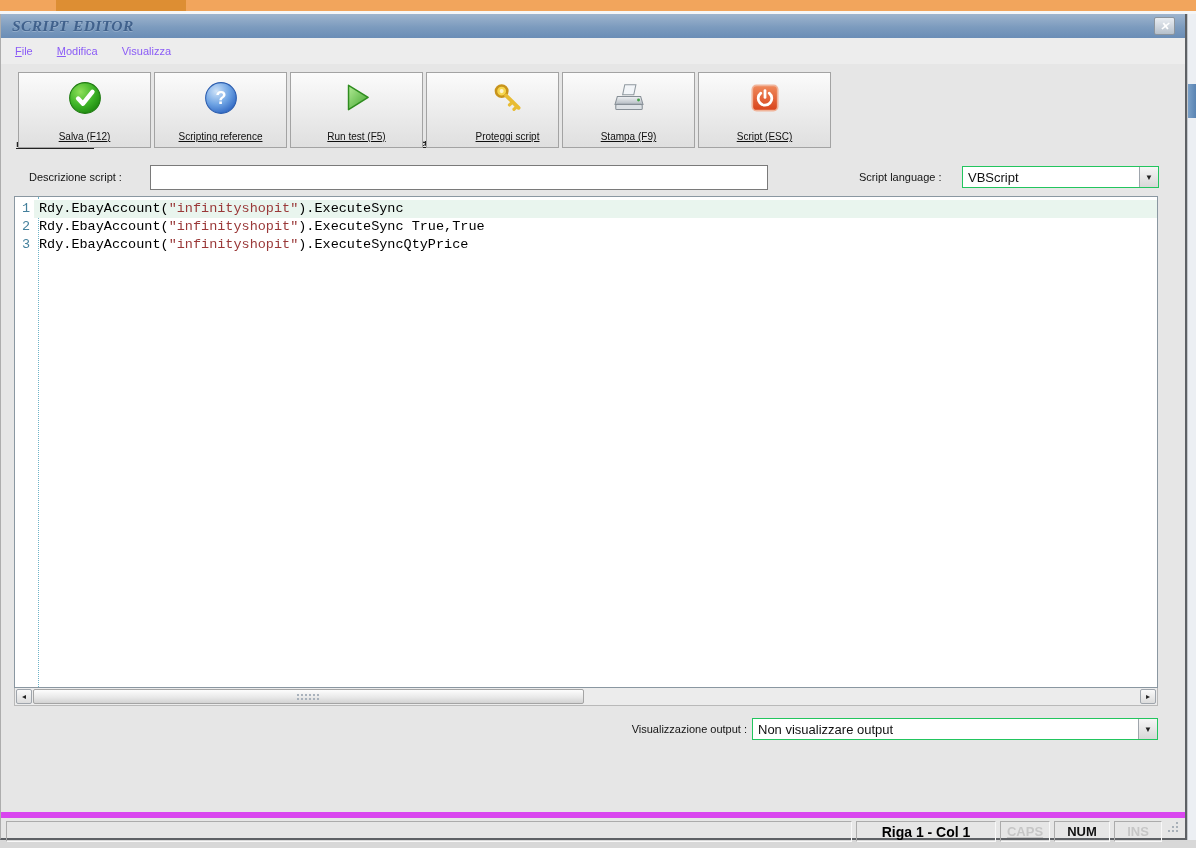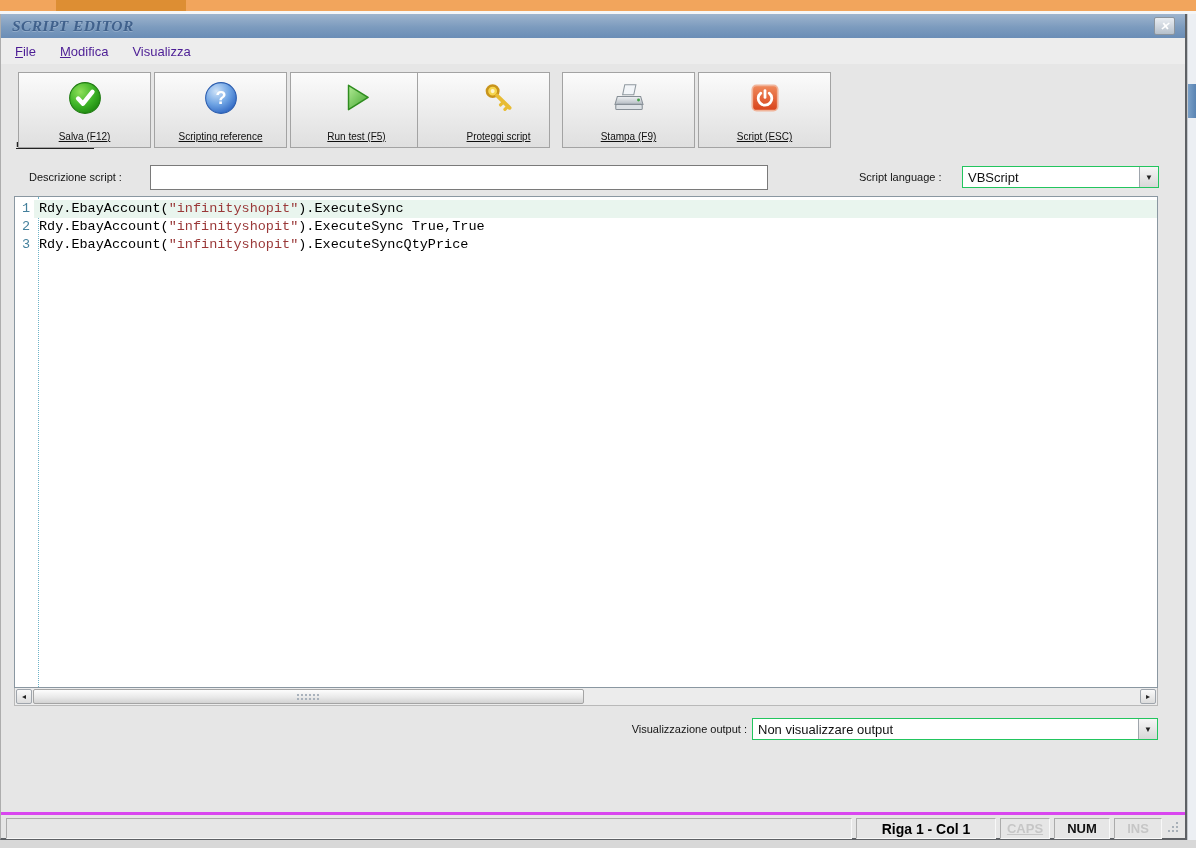--- a/index.html
+++ b/index.html
@@ -22,21 +22,21 @@
               background:linear-gradient(180deg,#9FB5CE 0%,#7C9BBE 55%,#6A8DB6 100%);
               display:flex; align-items:center; padding-left:11px;font-style:italic; }
   .title { font-family:"Liberation Serif", serif; font-weight:bold; font-size:15.5px; letter-spacing:.4px;
            color:#40618C; text-shadow:0 1px 0 rgba(255,255,255,.22); }
   .close-btn { position:absolute; right:10px; top:3px; width:21px; height:18px;
                background:linear-gradient(180deg,#E9EDF2,#B6C0CB); border:1px solid #8C959E; border-radius:2px;
                color:#FFFFFF; font-size:11px; font-weight:bold; display:flex; align-items:center; justify-content:center; cursor:pointer; }
 
   .menubar { position:absolute; left:0; top:24px; right:0; height:26px; background:#EDEDED;
              display:flex; align-items:center; padding-left:14px; gap:24px; }
-  .menu-item { font-size:13px; color:#4c1d95; cursor:default;text-align:center; }
+  .menu-item { font-size:11px; color:#8b5cf6; cursor:default;text-align:center; }
   .menu-item u { text-decoration:underline; }
 
   
   .toolbar { position:absolute; left:0; top:50px; right:0; height:100px; }
   .tbtn { position:absolute; top:8px; width:133px; height:76px;
           background:linear-gradient(180deg,#FBFBFB 0%,#EAEAEA 60%,#DFDFDF 100%);
           border:1px solid #A3A3A3; display:flex; flex-direction:column; align-items:center;
           justify-content:space-between; padding:7px 2px 5px 2px; cursor:pointer; }
   .tlabel { font-size:10px; color:#101010; white-space:nowrap;text-decoration:underline; }
   .ticon { width:36px; height:36px; display:block; }
@@ -75,21 +75,21 @@
   .sb-btn.left { left:1px; } .sb-btn.right { right:1px; }
   .sb-thumb { position:absolute; left:18px; top:1px; width:551px; height:15px;
               background:linear-gradient(180deg,#FDFDFD,#E9E9E9 55%,#D3D3D3); border:1px solid #A4A4A4; border-radius:2px;
               display:flex; align-items:center; justify-content:center; cursor:grab; }
   .thumb-dots { width:24px; height:6px;
                 background:repeating-linear-gradient(90deg,#A9B2BC 0 2px,transparent 2px 4px),
                            repeating-linear-gradient(90deg,#A9B2BC 0 2px,transparent 2px 4px);
                 background-size:24px 2px; background-position:0 0,0 4px; background-repeat:no-repeat; }
 
   
-  .statusbar { position:absolute; left:0; right:0; top:798px; height:26px; border-top:3px solid #d946ef; }
+  .statusbar { position:absolute; left:0; right:0; top:798px; height:26px; border-top:6px solid #d946ef; }
   .sb-panel { position:absolute; top:3px; height:21px; border:1px solid; border-color:#ABABAB #F8F8F8 #F8F8F8 #ABABAB;
               display:flex; align-items:center; justify-content:center; font-weight:bold; }
   .sb-main { left:5px;  width:846px; }
   .sb-pos  { left:855px; width:140px; font-size:14px; color:#000; }
   .sb-key  { font-size:13px; }
   .sb-caps { left:999px;  width:50px; color:#C6C6C6;text-decoration:underline; }
   .sb-num  { left:1053px; width:56px; color:#111; }
   .sb-ins  { left:1113px; width:48px; color:#C6C6C6; }
   .sb-grip { position:absolute; right:7px; bottom:6px; width:10px; height:10px; cursor:nwse-resize; }
   .sb-grip i { position:absolute; right:0; bottom:0; width:2px; height:2px; background:#A8B0B8;
@@ -173,21 +173,21 @@
               <stop offset="0" stop-color="#B3EC97"></stop>
                   <stop offset="1" stop-color="#3FA32B"></stop>
             </linearGradient>
               </defs>
             <path d="M9 5 L27.5 16.5 L9 28 Z" fill="url(#gRun)" stroke="#2F8C1F" stroke-width="1.4" stroke-linejoin="round"></path>
           </svg>
         </span>
         <span class="tlabel">Run test (F5)</span>
       </div>
 
-      <div class="tbtn" style="left:416px;padding-left:32px;">
+      <div class="tbtn" style="left:425px;padding-left:32px;">
         <span class="ticon">
           <svg viewBox="0 0 34 34" width="36" height="36">
             <circle cx="11" cy="10.5" r="5.4" fill="#F6D64E" stroke="#C8941C" stroke-width="2.4"></circle>
             <circle cx="11" cy="10.5" r="1.9" fill="#FDF4CE"></circle>
             <path d="M15.2 14.7 L27 26.3" stroke="#E8BC34" stroke-width="3.6" stroke-linecap="round"></path>
             <path d="M21.2 20.8 l-2.8 2.8" stroke="#E8BC34" stroke-width="3" stroke-linecap="round"></path>
             <path d="M25.4 25 l-2.8 2.8" stroke="#E8BC34" stroke-width="3" stroke-linecap="round"></path>
           </svg>
         </span>
         <span class="tlabel">Proteggi script</span>

